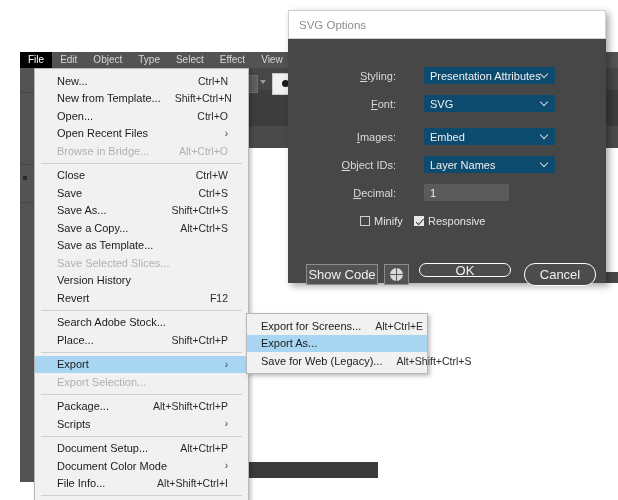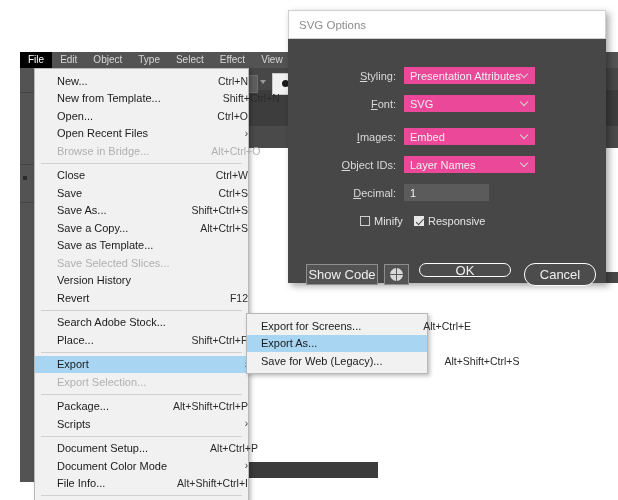--- a/index.html
+++ b/index.html
@@ -42,45 +42,45 @@
   .statusbar{position:absolute;left:34px;top:462px;width:344px;height:16px;background:#3b3b3b;}
 
   
   .menu{
     position:absolute;background:#f1f1f1;border:1px solid #b8b8b8;
     box-shadow:2px 2px 4px rgba(0,0,0,.26);
     font-size:11px;color:#1b1b1b;padding:3px 0;
     box-sizing:border-box;
   }
   #file-menu{left:34px;top:68px;width:215px;}
-  .mrow{position:relative;height:17.5px;display:flex;align-items:center;padding:0 0 0 22px;white-space:nowrap;gap:48px;}
+  .mrow{position:relative;height:17.5px;display:flex;align-items:center;padding:0 20px 0 22px;white-space:nowrap;}
   .mrow .lbl{flex:0 0 auto;}
   .mrow .acc{margin-left:auto;padding-left:14px;color:#2b2b2b;font-size:10.5px;}
   .mrow .arrow{margin-left:auto;font-size:10px;color:#3a3a3a;padding-left:14px;}
   .mrow.disabled .lbl,.mrow.disabled .acc{color:#b0b0b0;}
   .mrow.sel{background:#a8d6f2;}
   .msep{height:1px;background:#d0d0d0;margin:3px 6px;}
 
   
   #export-submenu{left:246px;top:313px;width:182px;}
   #export-submenu .mrow{padding-left:14px;}
 
   
   #svg-dialog{position:absolute;left:288px;top:10px;width:318px;height:273px;
      background:#474747;box-shadow:3px 3px 7px rgba(0,0,0,.35);}
   .dlg-shadowstrip{position:absolute;left:288px;top:272px;width:330px;height:11px;background:#484848;}
   .dlg-title{position:absolute;left:0;top:0;width:318px;height:29px;background:#ffffff;
      border:1px solid #cfcfcf;box-sizing:border-box;display:flex;align-items:center;padding-left:10px;
      font-size:11.5px;color:#8c8c8c;}
   .dlg-body{position:absolute;left:0;top:29px;width:318px;height:244px;background:#474747;}
 
-  .frow{position:absolute;display:flex;align-items:center;}
+  .frow{position:absolute;display:flex;align-items:center;gap:20px;}
   .frow .flabel{width:78px;text-align:right;font-size:11px;color:#d9d9d9;padding-right:8px;}
   .frow .flabel u{text-decoration:underline;}
-  .fselect{width:131px;height:17px;background:#ec4899;border:none;color:#f0f0f0;
+  .fselect{width:131px;height:17px;background:#0c4a6e;border:none;color:#f0f0f0;
      font-size:11px;display:flex;align-items:center;padding:0 6px;box-sizing:border-box;position:relative;}
   .fselect .chev{position:absolute;right:7px;top:4px;width:7px;height:7px;}
   .fselect .chev:before{content:"";position:absolute;left:0;top:0;width:5px;height:5px;
      border-right:1.4px solid #d5d5d5;border-bottom:1.4px solid #d5d5d5;transform:rotate(45deg);}
   .finput{width:85px;height:17px;background:#5b5b5b;border:none;color:#f0f0f0;font-size:11px;
      display:flex;align-items:center;padding:0 6px;box-sizing:border-box;}
 
   .checkrow{position:absolute;left:355px;display:flex;align-items:center;gap:4px;}
   .cbox{width:10px;height:10px;border:1px solid #cfcfcf;background:transparent;position:relative;box-sizing:border-box;}
   .cbox.on{background:#e8e8e8;border-color:#e8e8e8;}

